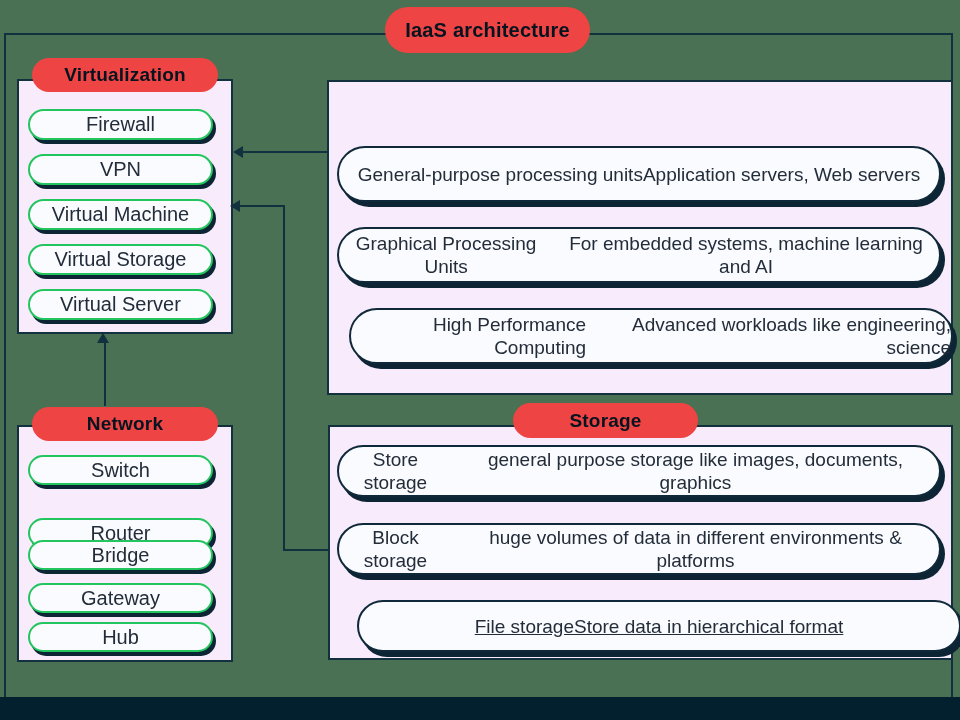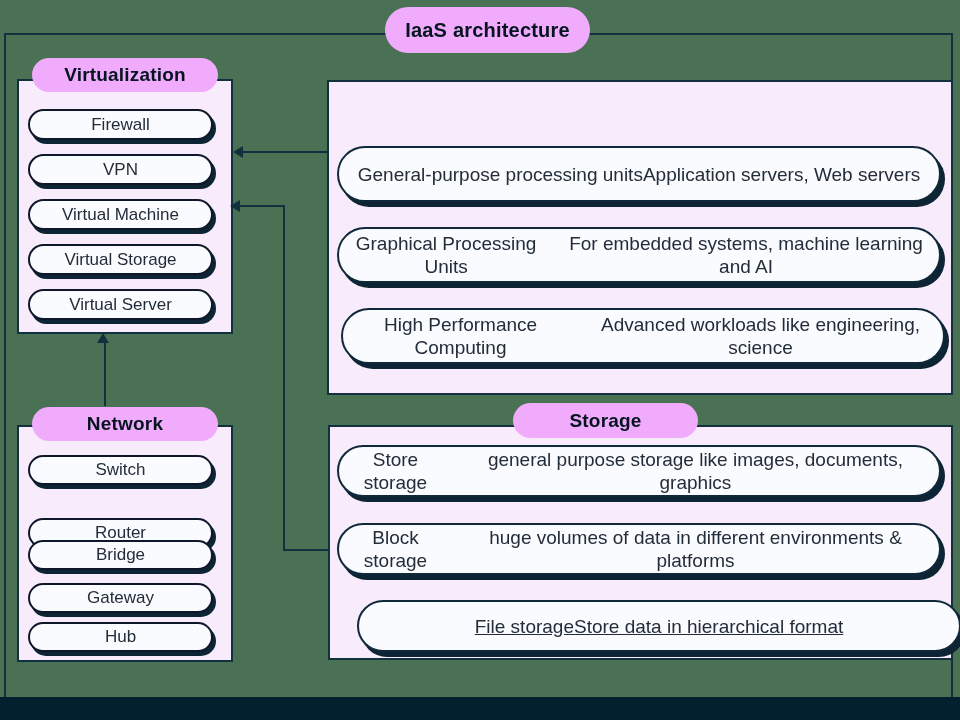--- a/index.html
+++ b/index.html
@@ -15,35 +15,35 @@
   
   .line{background:#12303E;}
   .bar{background:#03202E;}
   
   .panel{
     background:#F8EBFB;
     border:2px solid #12303E;
   }
   
   .pill-green{
-    background:#f0abfc;
+    background:#ef4444;
     border-radius:30px;
     display:flex;align-items:center;justify-content:center;
     font-weight:700;
     color:#06141f;
     letter-spacing:.2px;
   }
   
   .pill-white{
     background:#FAFBFE;
-    border:2px solid #0f172a;
+    border:2px solid #22c55e;
     border-radius:17px;
     box-shadow:3px 4px 0 #0C2433;
     display:flex;align-items:center;justify-content:center;
-    font-size:17px;
+    font-size:20px;
     color:#232D3A;
   }
   .pill-wide{
     background:#FAFBFE;
     border:2px solid #10293A;
     border-radius:28px;
     box-shadow:4px 5px 0 #0C2433;
     display:flex;flex-direction:row;align-items:center;justify-content:center;
     font-size:19px;line-height:23px;
     color:#232D3A;
@@ -102,21 +102,21 @@
 
   <div class="abs panel" style="left:327px;top:80px;width:626px;height:315px;"></div>
   <div class="abs pill-wide" style="left:337px;top:146px;width:604px;height:56px;">
     <span>General-purpose processing units</span>
     <span>Application servers, Web servers</span>
   </div>
   <div class="abs pill-wide" style="left:337px;top:227px;width:604px;height:56px;">
     <span>Graphical Processing Units</span>
     <span>For embedded systems, machine learning and AI</span>
   </div>
-  <div class="abs pill-wide" style="left:341px;top:308px;width:604px;height:56px;">
+  <div class="abs pill-wide" style="left:349px;top:308px;width:604px;height:56px;text-align:right;">
     <span>High Performance Computing</span>
     <span>Advanced workloads like engineering, science</span>
   </div>
 
   <div class="abs panel" style="left:328px;top:425px;width:625px;height:235px;"></div>
   <div class="abs pill-green t19" style="left:513px;top:403px;width:185px;height:35px;">
     <span>Storage</span>
   </div>
   <div class="abs pill-wide" style="left:337px;top:445px;width:604px;height:52px;">
     <span>Store storage</span>

